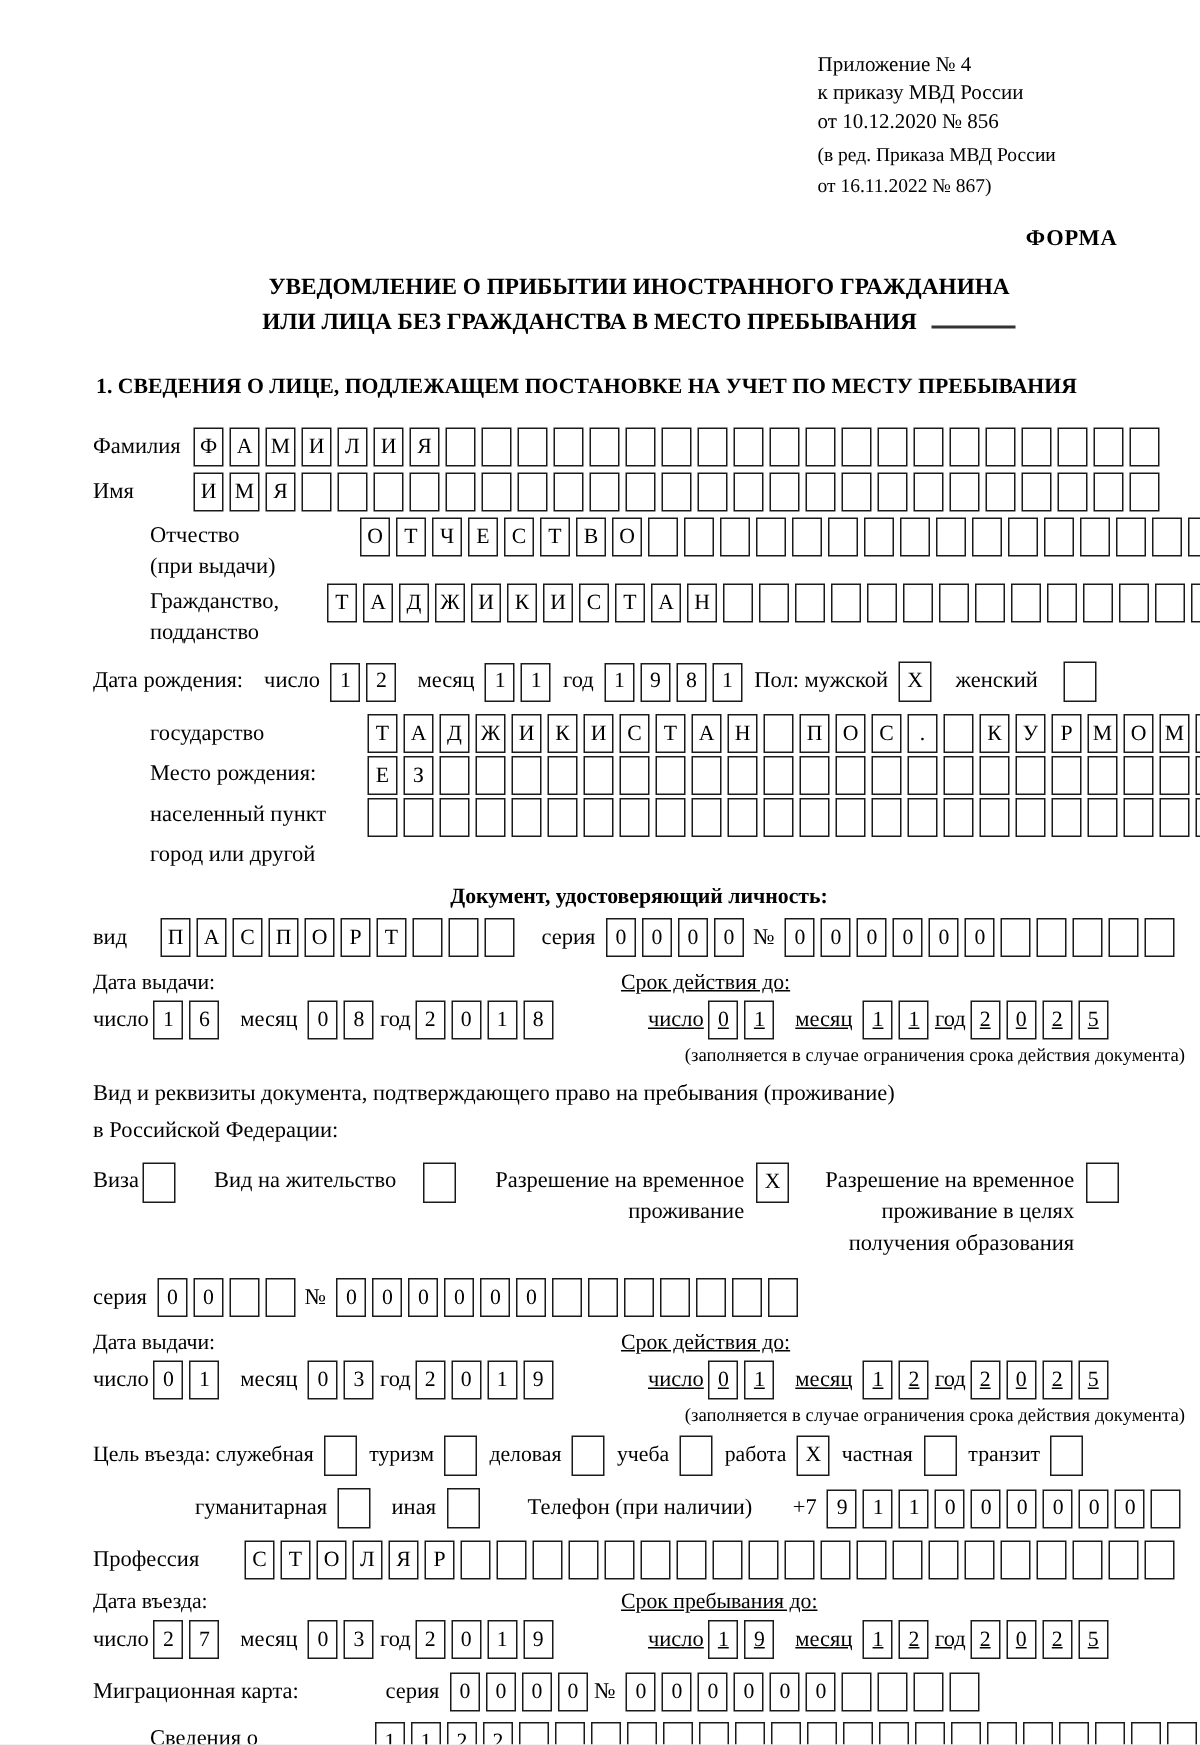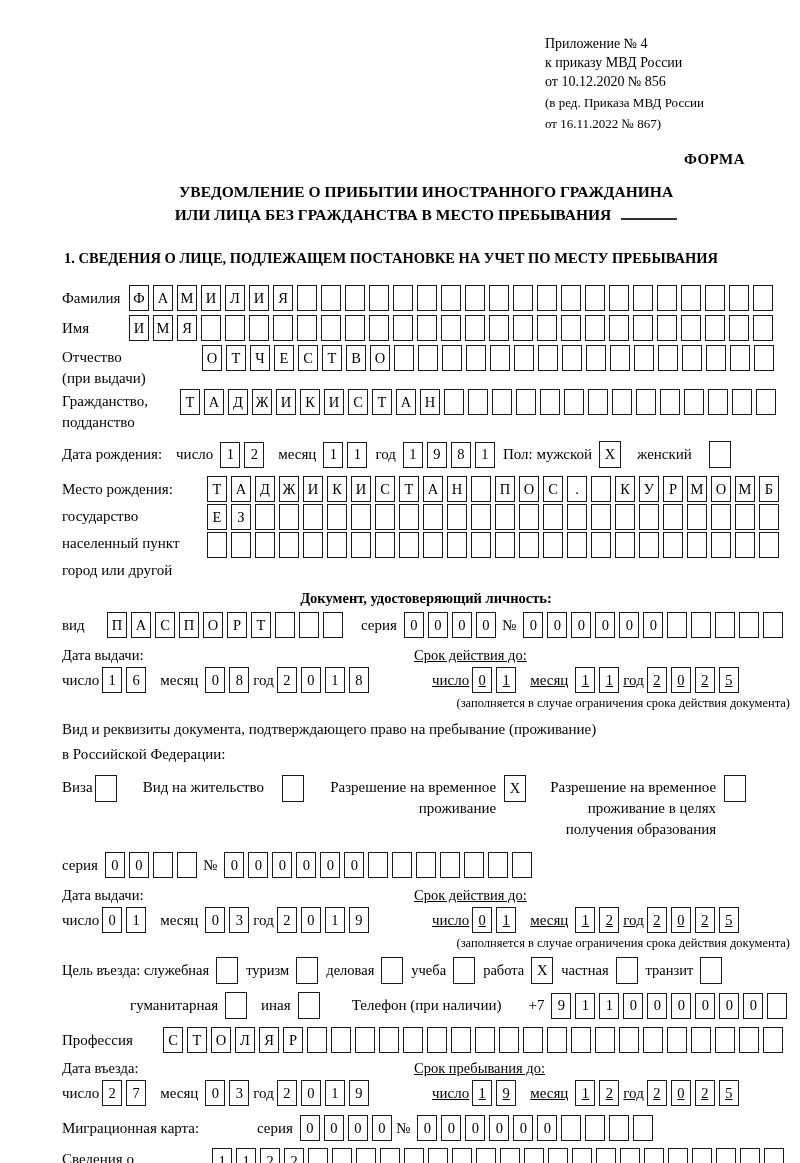--- a/index.html
+++ b/index.html
@@ -10,21 +10,21 @@
     padding:34px 10px 0 62px;overflow:hidden;position:relative;
   }
   .hdr{margin-left:483px;line-height:19px;font-size:14px;}
   .hdr .sub{font-size:13px;margin-top:3px;line-height:18px;}
   .forma{font-weight:bold;text-align:right;margin:18px 45px 12px 0;font-size:15px;letter-spacing:.5px;}
   .title{text-align:center;font-weight:bold;font-size:15.5px;line-height:23px;margin-top:6px;}
   .uline{display:inline-block;width:56px;border-bottom:2px solid #333;height:14px;margin-left:10px;}
   .sect{font-weight:bold;font-size:14.5px;margin:24px 0 18px 2px;}
   .row{display:flex;align-items:center;margin-bottom:4px;white-space:nowrap;}
   .mlrow{display:flex;align-items:flex-start;margin-bottom:4px;white-space:nowrap;}
-  .mlabel{line-height:21px;flex:0 0 auto;}
+  .mlabel{line-height:21px;flex:0 0 auto;margin-left:38px;}
   .cells{display:inline-flex;flex:0 0 auto;}
   .cell{
     box-sizing:border-box;display:inline-flex;align-items:center;justify-content:center;
     width:20px;height:26px;border:1.7px solid #1a1a1a;margin-right:4px;
     font-size:14.5px;flex:0 0 auto;background:#fff;
   }
   .cb .cell{width:22px;height:27px;}
   .lbl{margin-right:7px;flex:0 0 auto;}
   .gap{width:10px;flex:0 0 auto;}
   .doc-head{text-align:center;font-weight:bold;font-size:14.5px;margin:6px 0 5px 0;}
@@ -225,22 +225,22 @@
     <span class="gap" style="width:12px"></span>
     <span class="lbl">женский</span>
     <span class="gap" style="width:10px"></span>
     <span class="cells cb">
         <span class="cell"></span>
       </span>
   </div>
 
   <div class="mlrow" style="margin-bottom:0">
     <span class="mlabel" style="width:145px;line-height:27px">
+      <span style="display:block">государство</span>
       <span style="display:block">Место рождения:</span>
-      <span style="display:block">государство</span>
       <span style="display:block">населенный пункт</span>
       <span style="display:block">город или другой</span>
     </span>
     <span>
       <span class="cells" style="display:flex;margin-bottom:2px">
           <span class="cell">Т</span>
           <span class="cell">А</span>
           <span class="cell">Д</span>
           <span class="cell">Ж</span>
           <span class="cell">И</span>
@@ -403,21 +403,21 @@
             <span class="cell">2</span>
             <span class="cell">0</span>
             <span class="cell">2</span>
             <span class="cell">5</span>
           </span>
       </div>
     </div>
   </div>
   <div class="note">(заполняется в случае ограничения срока действия документа)</div>
 
-  <div class="txt">Вид и реквизиты документа, подтверждающего право на пребывание (проживание)</div>
+  <div class="txt">Вид и реквизиты документа, подтверждающего право на пребывания (проживание)</div>
   <div class="txt">в Российской Федерации:</div>
 
   <div class="visa-row">
     <span class="visa-item">
       <span class="visa-lb">Виза</span>
       <span class="cells cb" style="margin-left:2px">
           <span class="cell"></span>
         </span>
     </span>
     <span class="gap" style="width:22px"></span>

